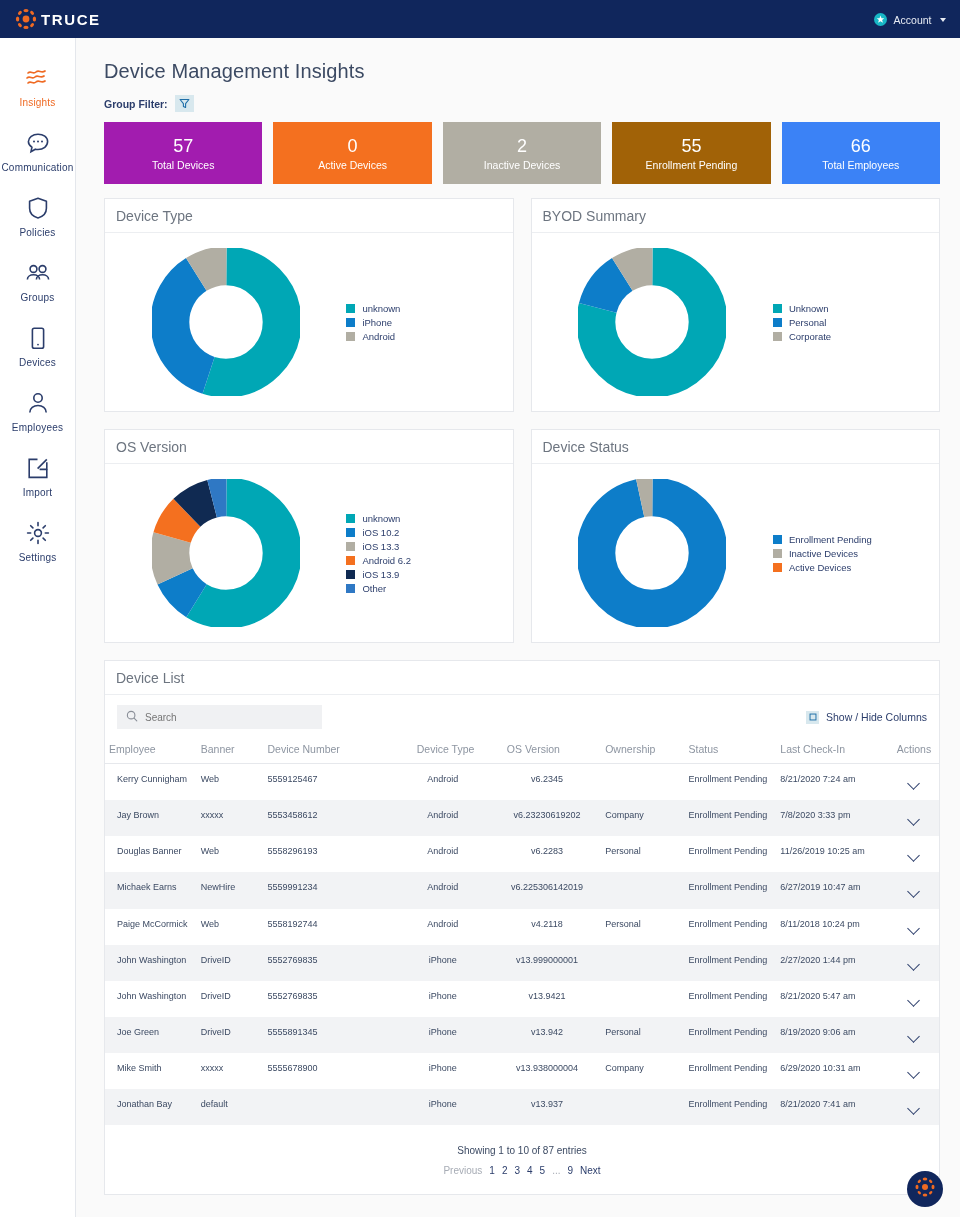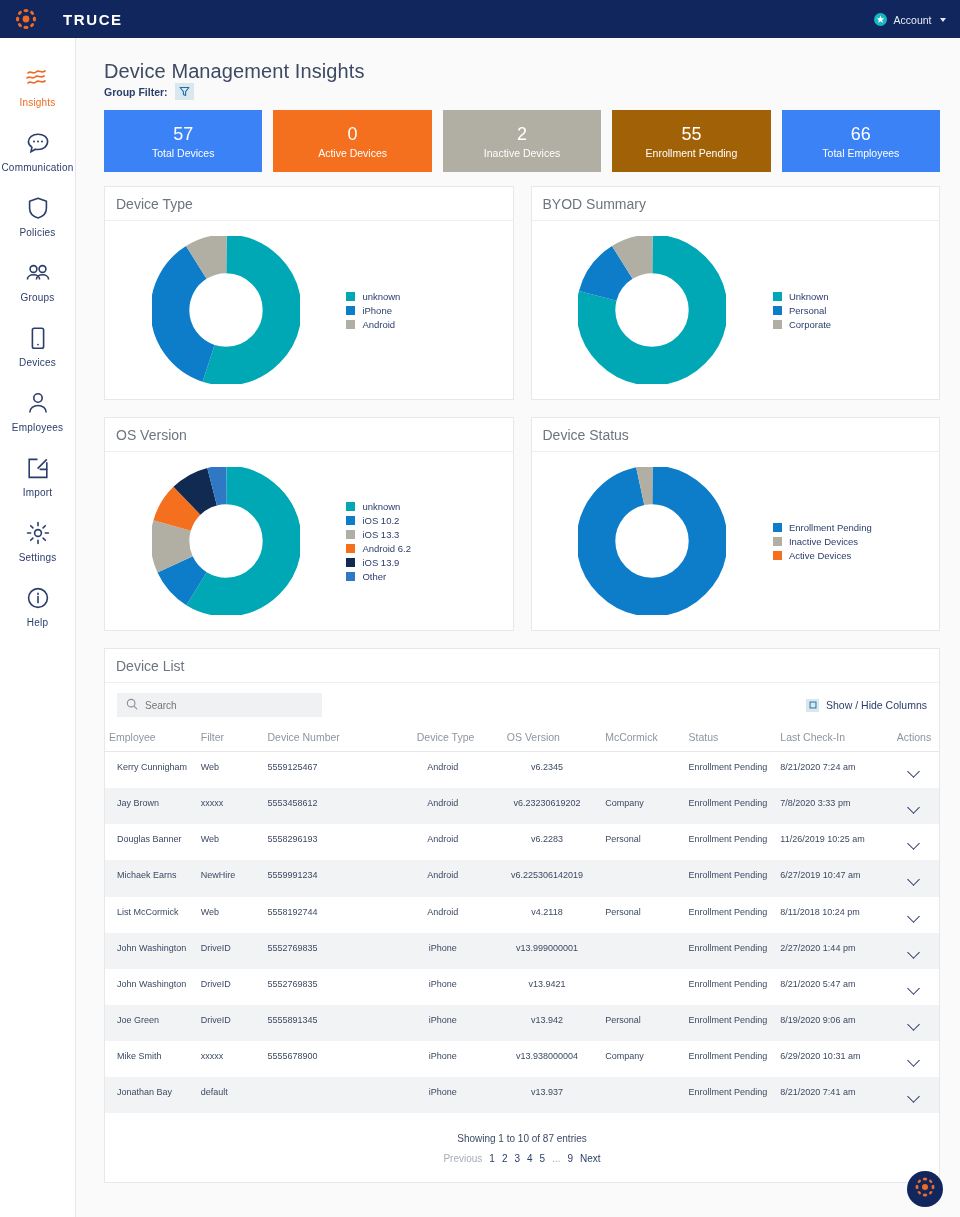--- a/index.html
+++ b/index.html
@@ -10,21 +10,21 @@
     overflow: hidden;
   }
   body { position: relative; }
 
   
   .topbar {
     position: absolute; top: 0; left: 0; width: 960px; height: 38px;
     background: #10265c; display: flex; align-items: center;
     justify-content: space-between; padding: 0 14px;
   }
-  .brand { display: flex; align-items: center; gap: 25px; }
+  .brand { display: flex; align-items: center; gap: 3px; }
   .brand-name {
     color: #ffffff; font-size: 15px; font-weight: bold; letter-spacing: 1.6px;
   }
   .logo-mark { width: 24px; height: 24px; display: block; }
   .topright { display: flex; align-items: center; gap: 7px; }
   .acct-badge {
     width: 13px; height: 13px; border-radius: 50%;
     background: #18b7c6; display: flex; align-items: center;
     justify-content: center;
   }
@@ -53,21 +53,21 @@
   
   .main {
     position: absolute; top: 38px; left: 76px;
     width: 884px; height: 1179px; background: #fafafa;
     padding: 22px 20px 0 28px; overflow: hidden;
   }
   .page-title {
     font-size: 20px; color: #3c4a63; font-weight: normal; letter-spacing: .1px;
   }
   .filter-row {
-    display: flex; align-items: center; gap: 7px; 
+    display: flex; align-items: center; gap: 7px; margin-top: 12px;
   }
   .filter-label { font-size: 10.5px; color: #2b3d6b; font-weight: bold; }
   .filter-btn {
     width: 19px; height: 17px; background: #d8e8ee;
     display: flex; align-items: center; justify-content: center; cursor: pointer;
   }
 
   
   .kpis { display: flex; gap: 11px; margin-top: 10px; }
   .kpi {
@@ -296,46 +296,37 @@
   <div class="nav-item">
     <span class="nav-icon">
       <svg width="24" height="24" viewBox="0 0 24 24" fill="none" stroke="#2b3d6b" stroke-width="1.6">
         <circle cx="12" cy="12" r="3.4"></circle>
         <path d="M12 1.6v3.1M12 19.3v3.1M1.6 12h3.1M19.3 12h3.1M4.7 4.7l2.2 2.2M17.1 17.1l2.2 2.2M19.3 4.7l-2.2 2.2M6.9 17.1l-2.2 2.2" stroke-linecap="round"></path>
       </svg>
     </span>
     <span class="nav-label">Settings</span>
   </div>
 
-  <div class="nav-item">
-    <span class="nav-icon">
-      <svg width="24" height="24" viewBox="0 0 24 24" fill="none" stroke="#2b3d6b" stroke-width="1.6">
-        <circle cx="12" cy="12" r="9.4"></circle>
-        <path d="M12 10.6v6.2M12 7.2v1.3" stroke-linecap="round"></path>
-      </svg>
-    </span>
-    <span class="nav-label">Help</span>
-  </div>
 </nav>
 
 <div class="main">
 
   <h1 class="page-title">Device Management Insights</h1>
 
   <div class="filter-row">
     <span class="filter-label">Group Filter:</span>
     <span class="filter-btn">
       <svg width="11" height="11" viewBox="0 0 12 12" fill="none" stroke="#1f6fa8" stroke-width="1.2" stroke-linejoin="round">
         <path d="M1.2 1.6h9.6L7.2 6.2v4.2L4.8 9.2V6.2Z"></path>
       </svg>
     </span>
   </div>
 
   <div class="kpis">
-    <div class="kpi" style="background:#3b82f6">
+    <div class="kpi" style="background:#a21caf">
       <span class="kpi-val">57</span>
       <span class="kpi-lbl">Total Devices</span>
     </div>
     <div class="kpi" style="background:#f4701f">
       <span class="kpi-val">0</span>
       <span class="kpi-lbl">Active Devices</span>
     </div>
     <div class="kpi" style="background:#b1aea3">
       <span class="kpi-val">2</span>
       <span class="kpi-lbl">Inactive Devices</span>
@@ -506,27 +497,27 @@
           </svg>
         </span>
         <span class="cols-label">Show / Hide Columns</span>
       </div>
     </div>
 
     <table>
       <thead>
         <tr>
           <th class="c-emp">Employee</th>
-          <th class="c-grp">Filter</th>
+          <th class="c-grp">Banner</th>
           <th class="c-num">Device Number</th>
           <th class="c-type">
             <i class="sort-caret"></i><span>Device Type</span>
           </th>
           <th class="c-os">OS Version</th>
-          <th class="c-own">McCormick</th>
+          <th class="c-own">Ownership</th>
           <th class="c-stat">Status</th>
           <th class="c-chk">Last Check-In</th>
           <th class="c-act">Actions</th>
         </tr>
       </thead>
       <tbody id="tbody">
           <tr>
             <td class="c-emp">Kerry Cunnigham</td>
             <td class="c-grp">Web</td>
             <td class="c-num">5559125467</td>
@@ -564,21 +555,21 @@
             <td class="c-grp">NewHire</td>
             <td class="c-num">5559991234</td>
             <td class="c-type">Android</td>
             <td class="c-os">v6.225306142019</td>
             <td class="c-own"></td>
             <td class="c-stat">Enrollment Pending</td>
             <td class="c-chk">6/27/2019 10:47 am</td>
             <td class="c-act"><i class="row-caret"></i></td>
           </tr>
           <tr>
-            <td class="c-emp">List McCormick</td>
+            <td class="c-emp">Paige McCormick</td>
             <td class="c-grp">Web</td>
             <td class="c-num">5558192744</td>
             <td class="c-type">Android</td>
             <td class="c-os">v4.2118</td>
             <td class="c-own">Personal</td>
             <td class="c-stat">Enrollment Pending</td>
             <td class="c-chk">8/11/2018 10:24 pm</td>
             <td class="c-act"><i class="row-caret"></i></td>
           </tr>
           <tr class="alt">

